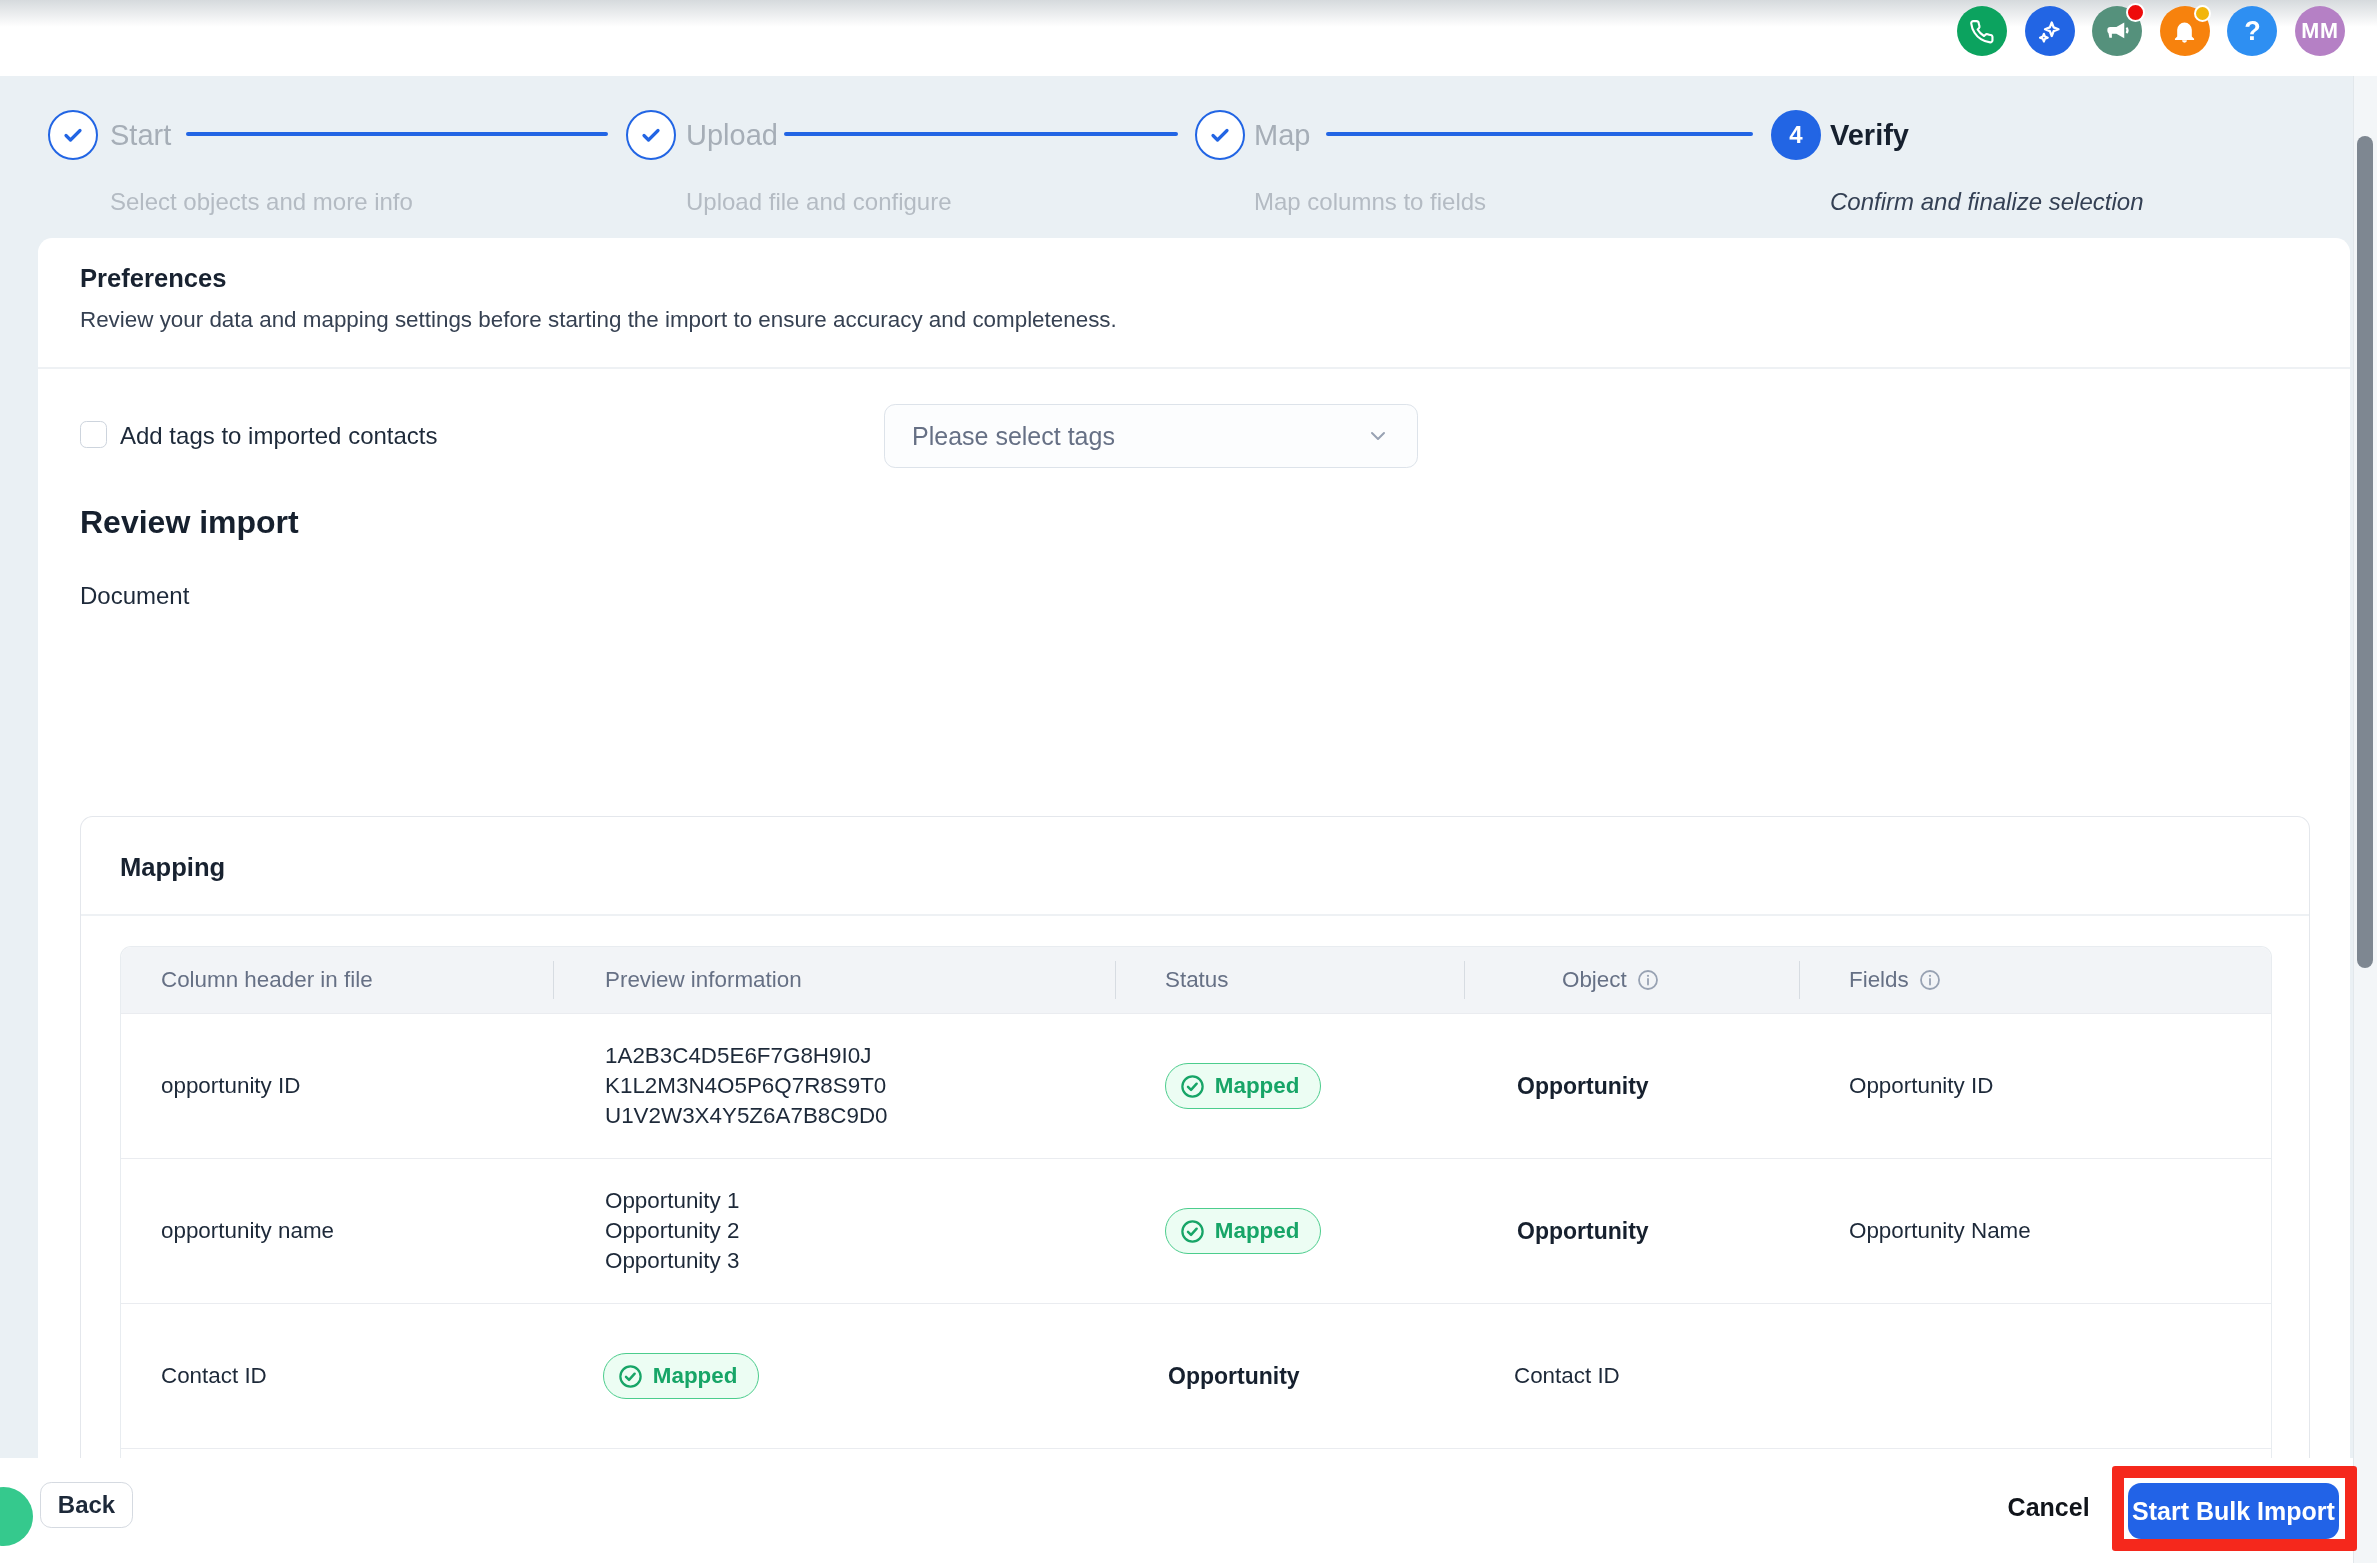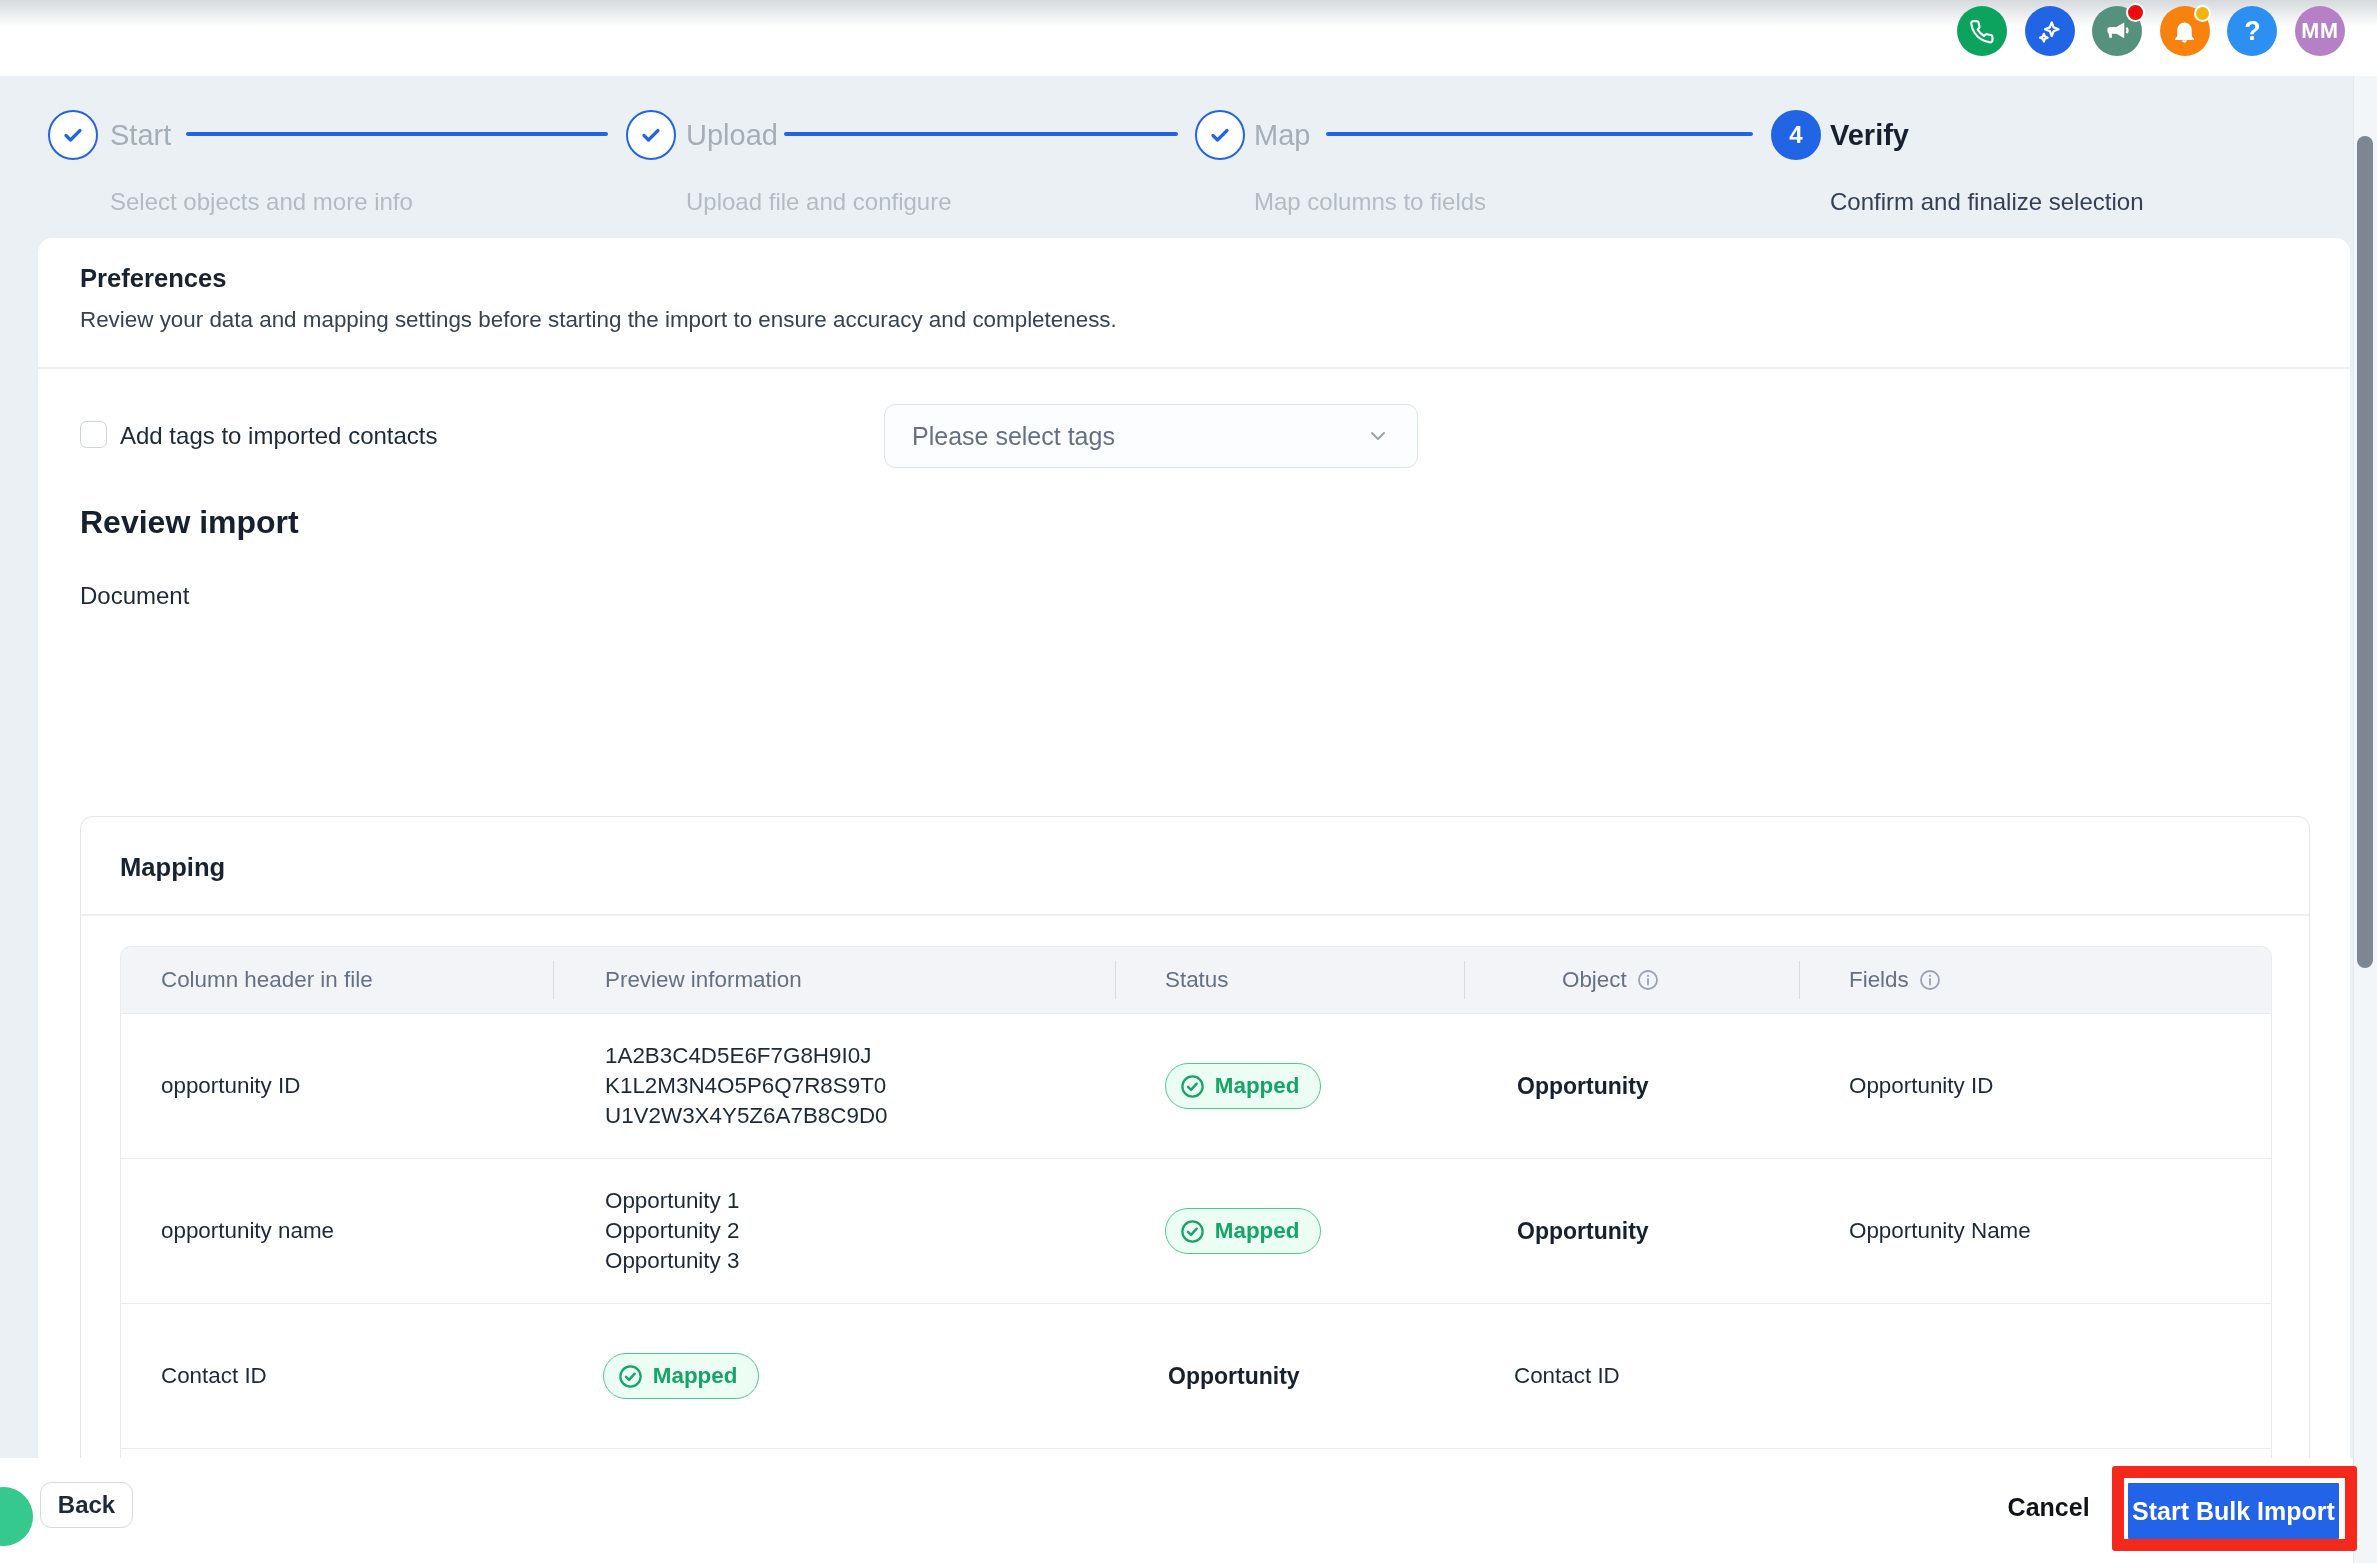--- a/index.html
+++ b/index.html
@@ -47,21 +47,21 @@
     display: flex; align-items: center; justify-content: center;
   }
   .step-circle.filled { background: #2265e4; border-color: #2265e4; color: #fff; font-size: 24px; font-weight: bold; }
   .step-label {
     position: absolute; top: 43px; font-size: 29px; font-weight: 500; color: #a6aeb7;
   }
   .step-label.active { color: #16202e; font-weight: 700; }
   .step-sub {
     position: absolute; top: 112px; font-size: 24px; color: #b4bbc3;
   }
-  .step-sub.active { color: #344054; }
+  .step-sub.active { color: #344054; font-style: italic; }
   .step-line {
     position: absolute; top: 56px; height: 4px; background: #2265e4; border-radius: 2.4px;
   }
 
   
   .card {
     position: absolute; left: 38px; top: 238px; width: 2312px; height: 1220px;
     background: #ffffff; border-radius: 14.4px 14.4px 0 0;
   }
   .pref-title { position: absolute; left: 42px; top: 25.6px; font-size: 25.6px; font-weight: 700; color: #182230; }
@@ -148,21 +148,21 @@
     font-size: 24px; font-weight: 600; color: #1d2939; font-family: inherit;
     display: flex; align-items: center; justify-content: center; cursor: pointer;
   }
   .cancel-btn {
     position: absolute; left: 1998px; top: 24px; height: 50px; padding: 0 9.6px;
     background: none; border: none; font-family: inherit;
     font-size: 25px; font-weight: 600; color: #10141a; cursor: pointer;
   }
   .submit-btn {
     position: absolute; left: 2128px; top: 25px; width: 211px; height: 56px;
-    background: #2263e7; border: none; border-radius: 1px;
+    background: #2263e7; border: none; border-radius: 13px;
     font-size: 25px; font-weight: 600; color: #ffffff; font-family: inherit; cursor: pointer;
   }
   .red-highlight {
     position: absolute; left: 2112px; top: 8px; width: 245px; height: 85px;
     border: 12px solid #f5281c; border-radius: 3.2px; pointer-events: none; z-index: 5;
   }
 
   
   .scrollbar {
     position: absolute; right: 0; top: 76px; width: 24px; height: 1488px;

